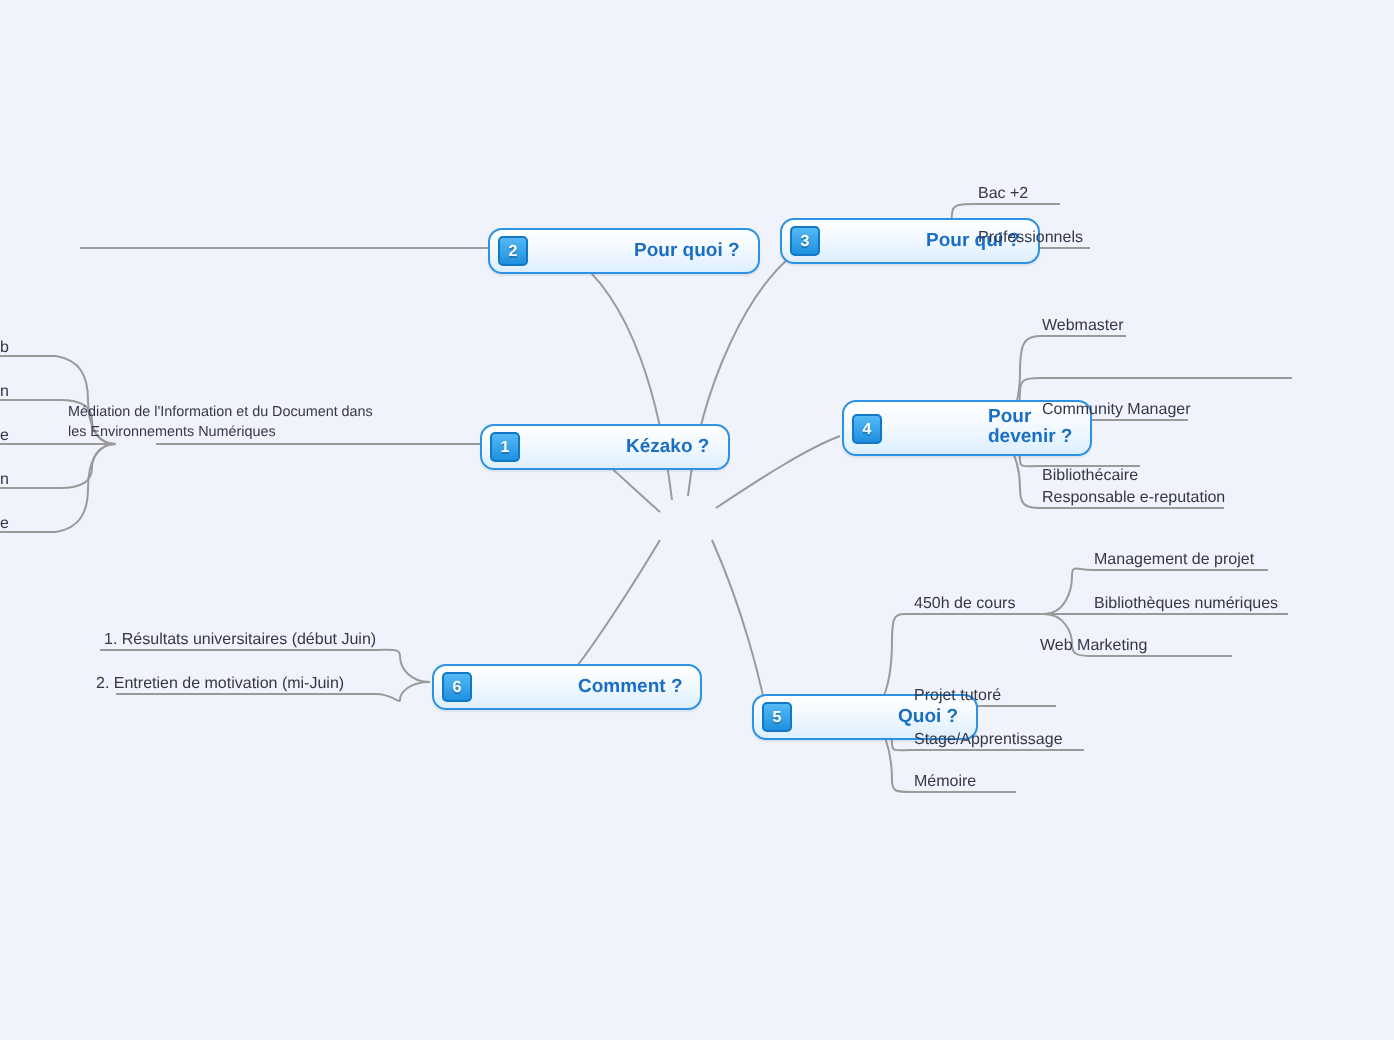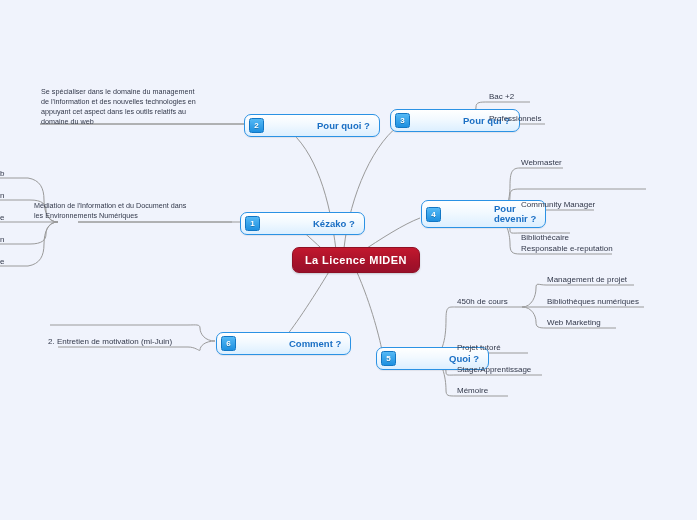--- a/index.html
+++ b/index.html
@@ -168,44 +168,37 @@
 
       <path d="M215,341 C205,341 200,334 200,328 C200,324 196,325 188,325"></path>
       <path d="M215,341 C205,341 200,346 200,350 C200,352 196,347 188,347"></path>
       <path d="M188,325 L50,325"></path>
       <path d="M188,347 L58,347"></path>
 
       <path d="M40,124 L245,124"></path>
     </g>
   </svg>
 
-  <div class="node root-node" style="left:292px; top:247px;">
-    <span>La Licence MIDEN</span>
-  </div>
 
   <div class="node l1-node" style="left:240px; top:212px;">
     <span class="badge">1</span>
     <span class="l1-label">Kézako ?</span>
   </div>
   <div class="leaf wrapbox" style="left:34px; top:201px; width:200px;">Médiation de l'Information et du Document dans
 les Environnements Numériques</div>
   <div class="leaf" style="left:0px; top:168px;">b</div>
   <div class="leaf" style="left:0px; top:190px;">n</div>
   <div class="leaf" style="left:0px; top:212px;">e</div>
   <div class="leaf" style="left:0px; top:234px;">n</div>
   <div class="leaf" style="left:0px; top:256px;">e</div>
 
   <div class="node l1-node" style="left:244px; top:114px;">
     <span class="badge">2</span>
     <span class="l1-label">Pour quoi ?</span>
   </div>
-  <div class="leaf wrapbox" style="left:41px; top:87px; width:185px;">Se spécialiser dans le domaine du management
-de l'information et des nouvelles technologies en
-appuyant cet aspect dans les outils relatifs au
-domaine du web</div>
 
   <div class="node l1-node" style="left:390px; top:109px;">
     <span class="badge">3</span>
     <span class="l1-label">Pour qui ?</span>
   </div>
   <div class="leaf" style="left:489px; top:91px;">Bac +2</div>
   <div class="leaf" style="left:489px; top:113px;">Professionnels</div>
 
   <div class="node l1-node" style="left:421px; top:200px;">
     <span class="badge">4</span>
@@ -220,21 +213,22 @@
   <div class="node l1-node" style="left:376px; top:347px;">
     <span class="badge">5</span>
     <span class="l1-label">Quoi ?</span>
   </div>
   <div class="leaf" style="left:457px; top:296px;">450h de cours</div>
   <div class="leaf" style="left:457px; top:342px;">Projet tutoré</div>
   <div class="leaf" style="left:457px; top:364px;">Stage/Apprentissage</div>
   <div class="leaf" style="left:457px; top:385px;">Mémoire</div>
   <div class="leaf" style="left:547px; top:274px;">Management de projet</div>
   <div class="leaf" style="left:547px; top:296px;">Bibliothèques numériques</div>
-  <div class="leaf" style="left:547px; top:317px;">Web Marketing</div>
+  <div class="leaf" style="left:520px; top:317px;">Web Marketing</div>
 
   <div class="node l1-node" style="left:216px; top:332px;">
     <span class="badge">6</span>
     <span class="l1-label">Comment ?</span>
   </div>
+  <div class="leaf" style="left:52px; top:314px;">1. Résultats universitaires (début Juin)</div>
   <div class="leaf" style="left:48px; top:336px;">2. Entretien de motivation (mi-Juin)</div>
 
 </div>
 
 </body></html>

